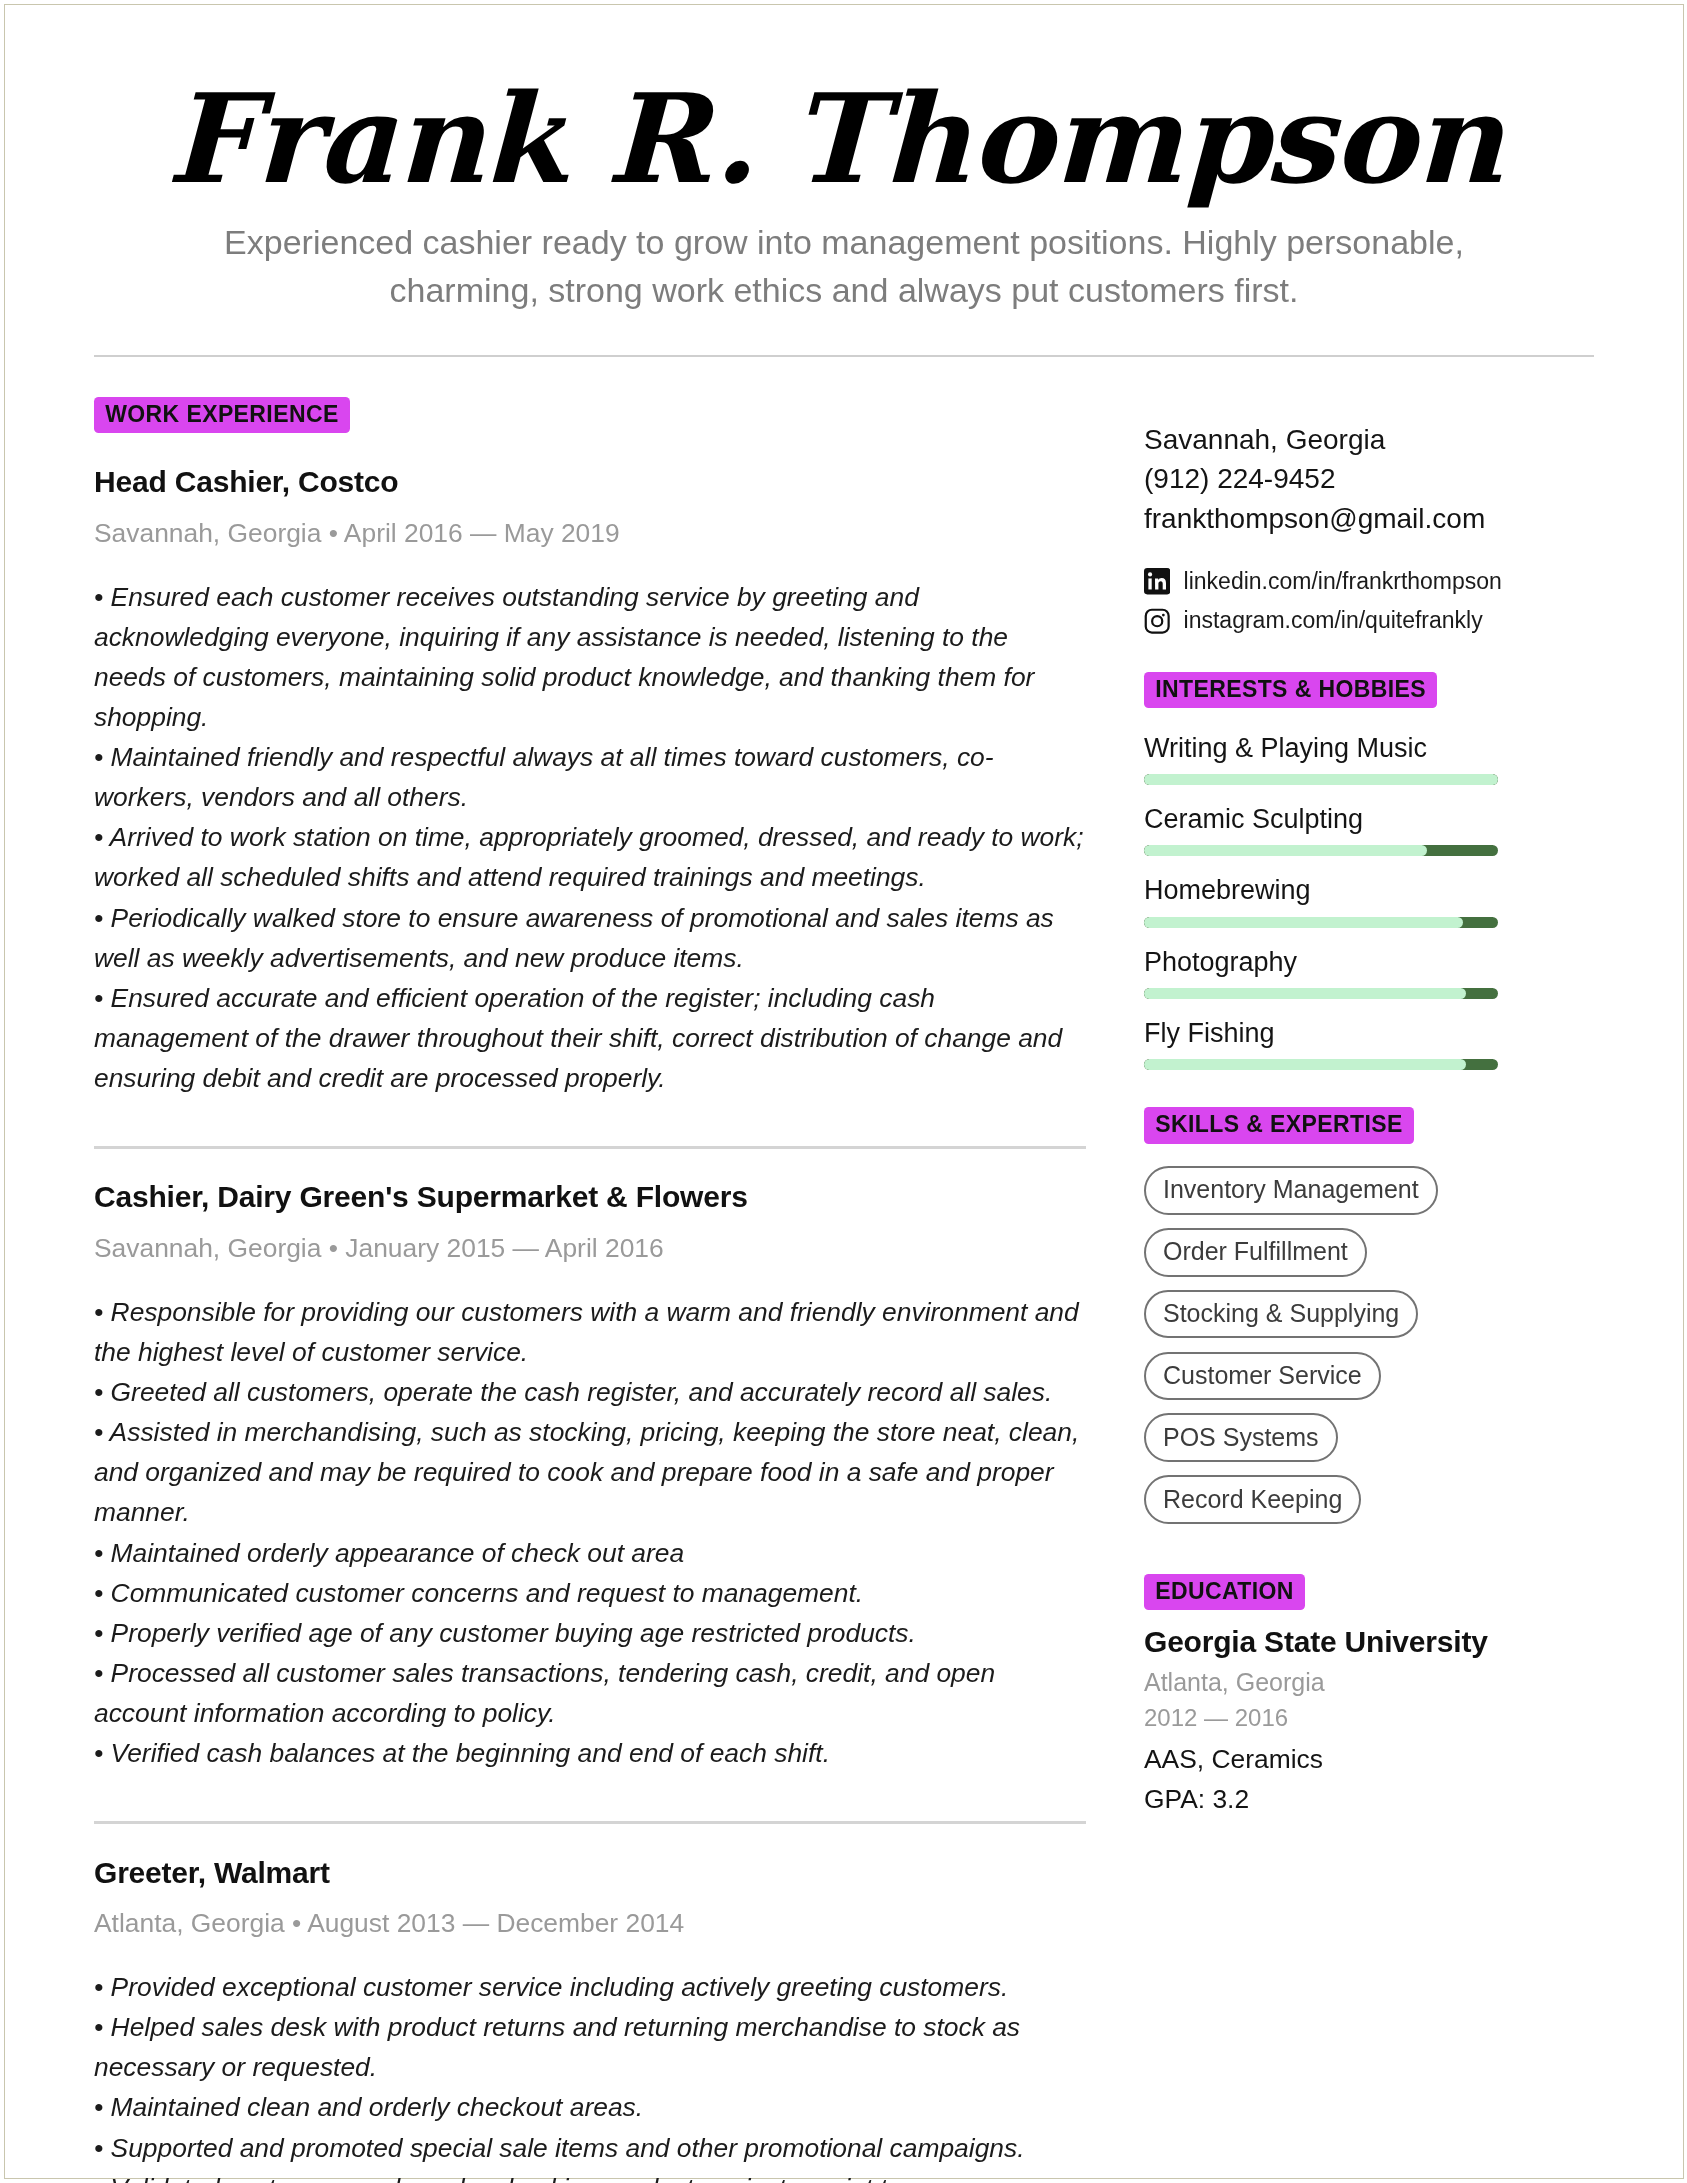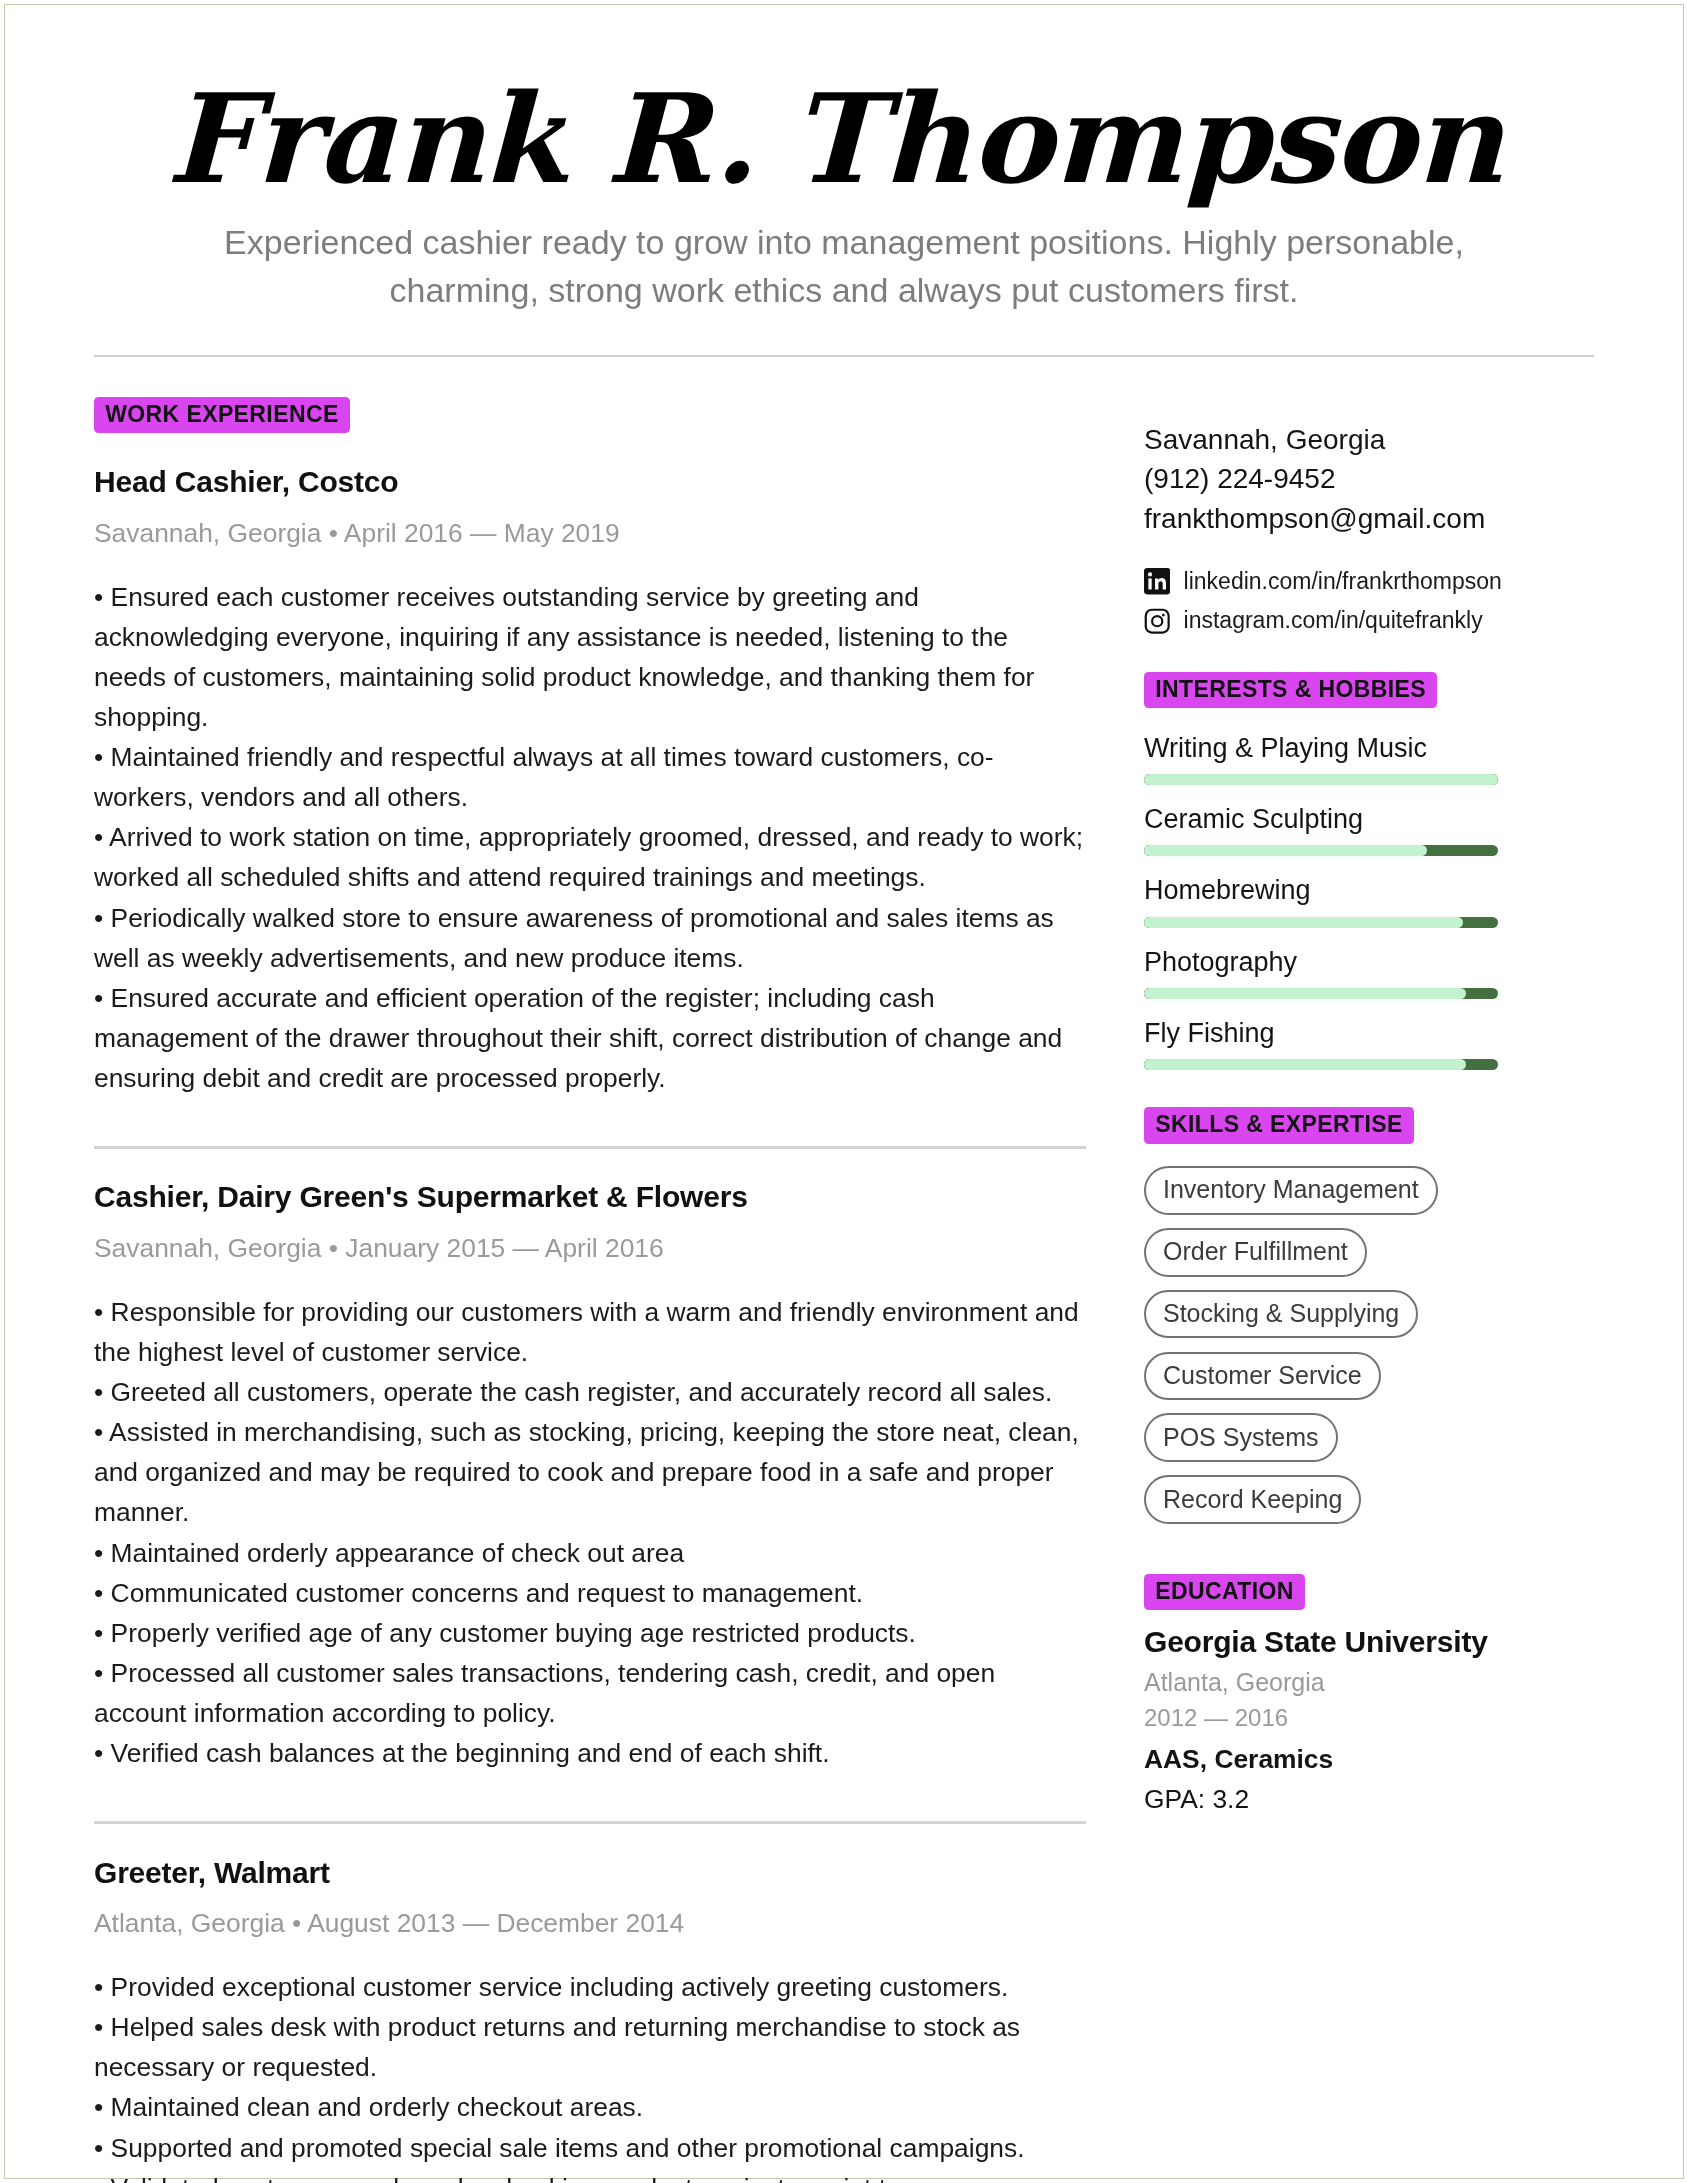--- a/index.html
+++ b/index.html
@@ -121,20 +121,21 @@
     font-size: 26.4px;
     color: #9a9a9a;
     margin: 18.5px 0 0 0;
     font-weight: 400;
   }
   .job-bullets {
     margin: 28px 0 0 0;
     font-size: 26.4px;
     line-height: 1.52;
     color: #1b1b1b;
+    font-style: italic;
   }
   .bullet { margin: 0; }
 
   .job-divider {
     height: 2.6px;
     background: #d4d4d4;
     margin: 48px 0 0 0;
   }
 
   
@@ -223,21 +224,20 @@
   }
   .edu-years {
     font-size: 24px;
     color: #9a9a9a;
     margin: 6.6px 0 0 0;
   }
   .edu-degree {
     font-size: 26.4px;
     color: #141414;
     margin: 12px 0 0 0;
-    font-weight: bold;
   }
   .edu-gpa {
     font-size: 26.4px;
     color: #141414;
     margin: 9.2px 0 0 0;
   }
 </style>
 </head>
 <body>
 

